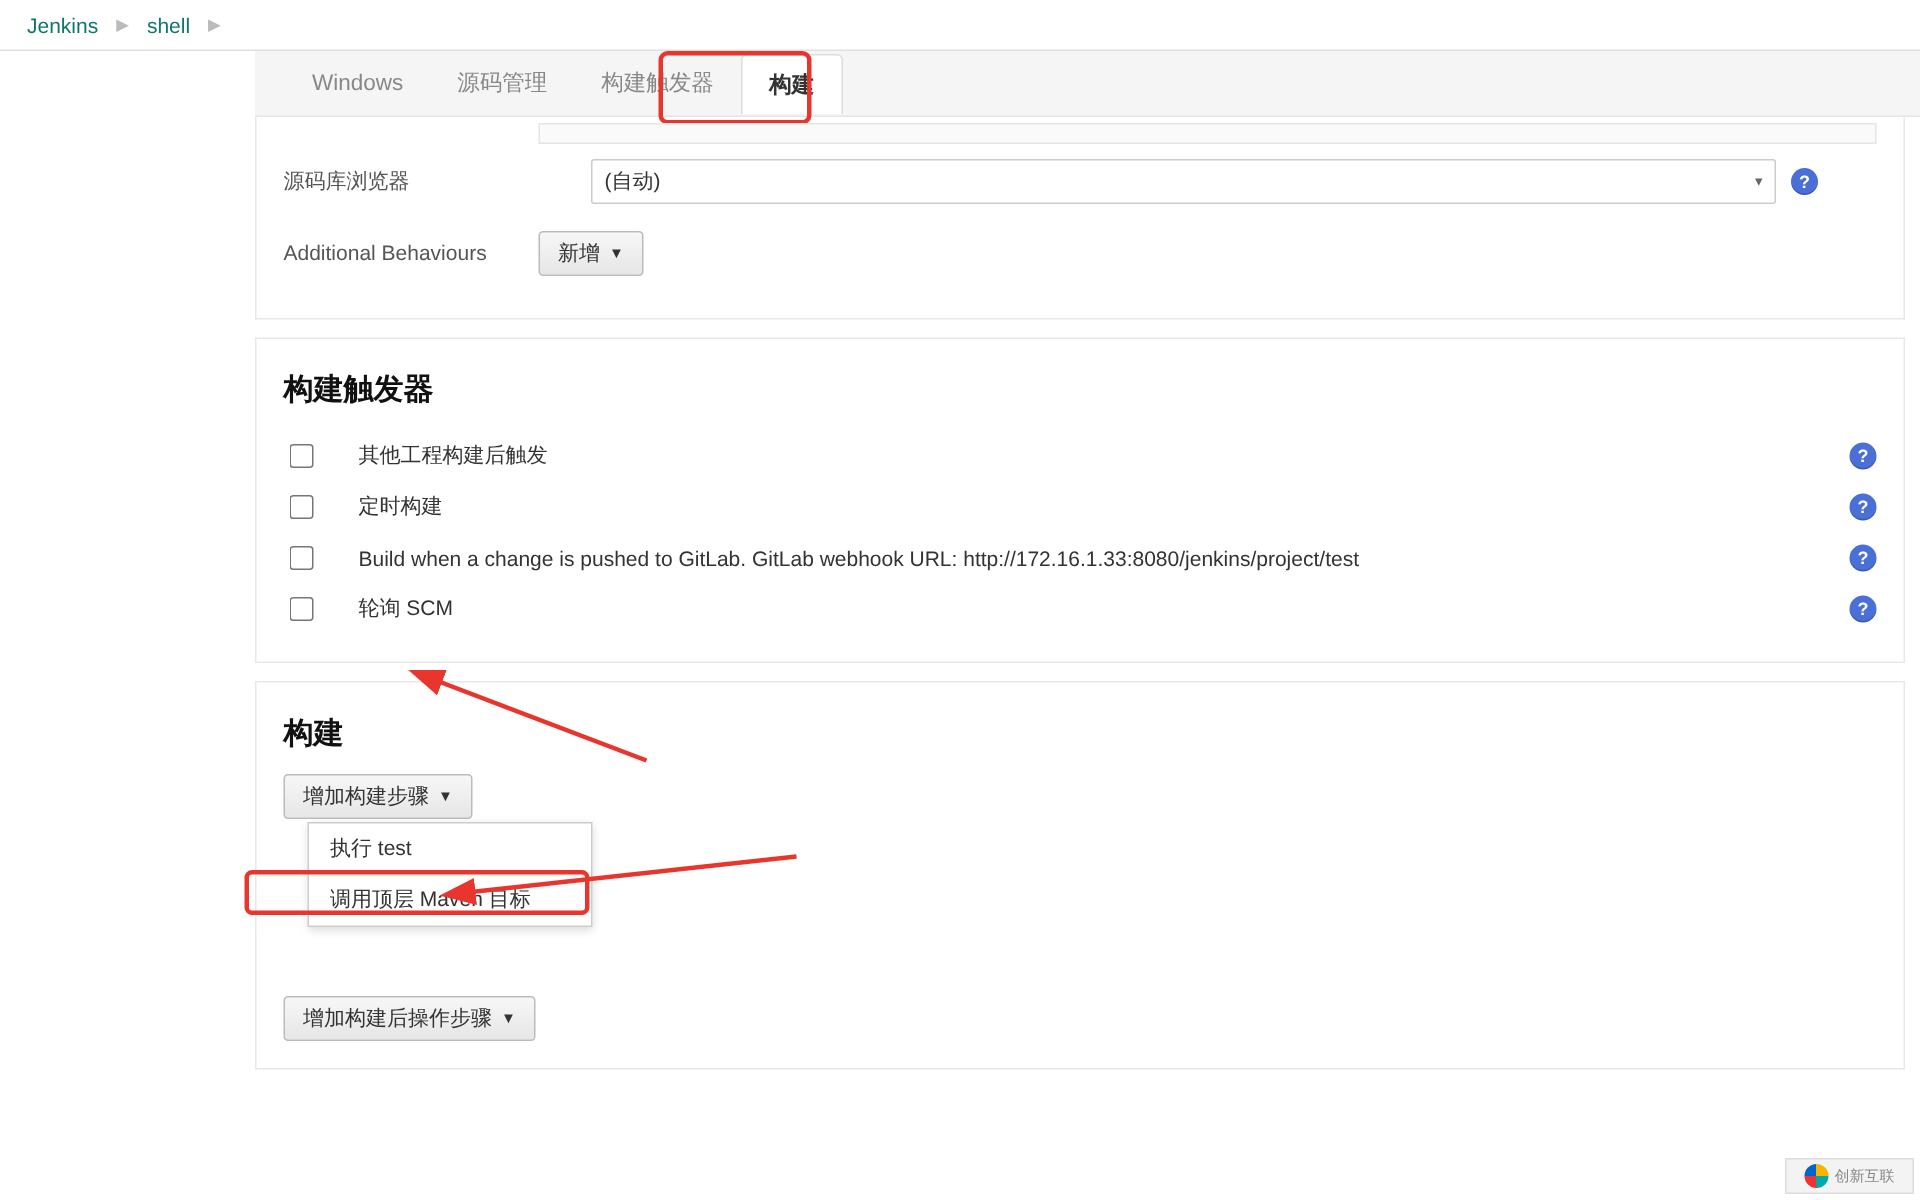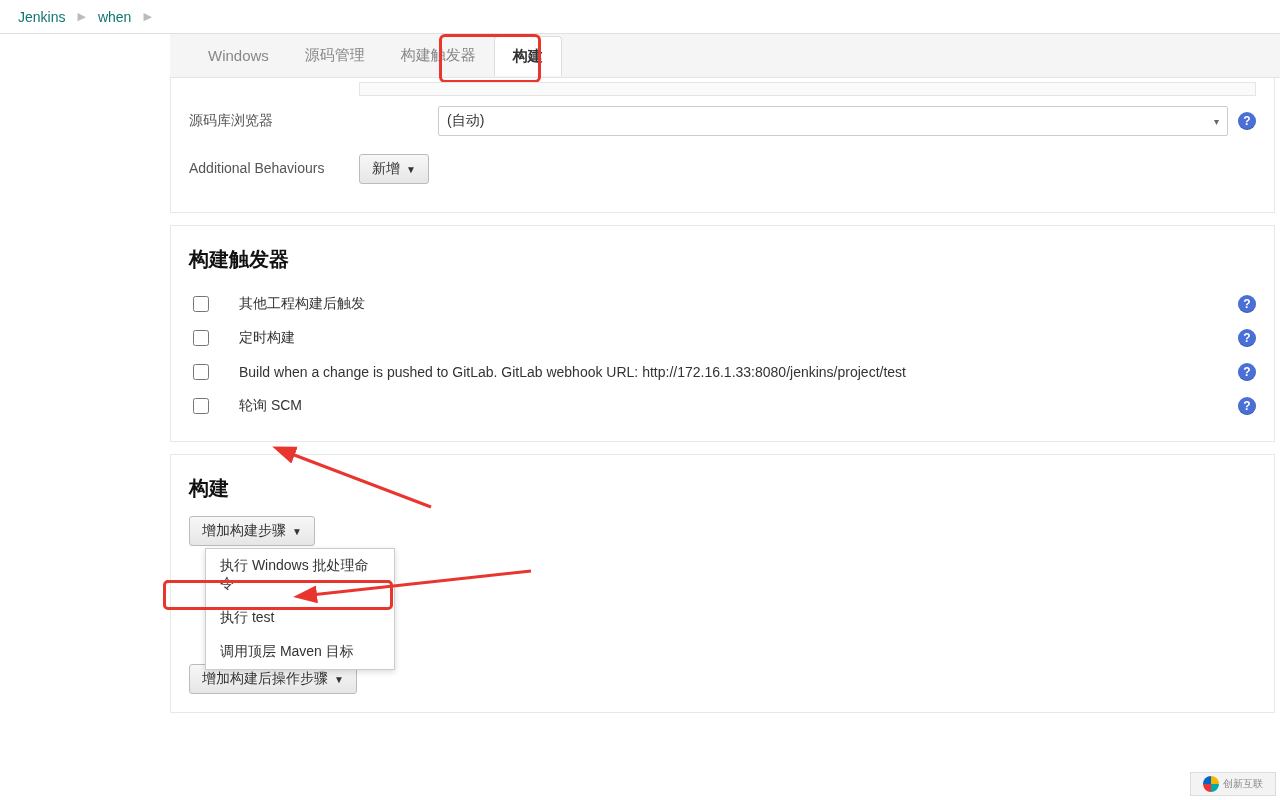--- a/index.html
+++ b/index.html
@@ -216,21 +216,21 @@
     width:16px;height:16px;border-radius:50%;
     background: conic-gradient(#f7b500 0 25%, #0aa 0 50%, #e33 0 75%, #06c 0 100%);
   }
 </style>
 </head>
 <body>
 
 <div class="breadcrumb">
   <a href="#">Jenkins</a>
   <span class="sep">▶</span>
-  <a href="#">when</a>
+  <a href="#">shell</a>
   <span class="sep">▶</span>
 </div>
 
 <div class="outer">
   <div class="left-gutter"></div>
   <div class="content-col">
 
     <div class="tabs-bar" style="position:relative;">
       <div class="tab">Windows</div>
       <div class="tab">源码管理</div>
@@ -243,21 +243,21 @@
       <div class="section-inner" style="padding-top:4px;">
 
         <div class="form-row">
           <div class="form-label-col"></div>
           <div class="form-field-col">
             <div class="subpanel" style="height:14px;padding:0;"></div>
           </div>
         </div>
 
 
-        <div class="form-row" style="margin-top:2px;gap:44px;">
+        <div class="form-row" style="margin-top:2px;">
           <div class="form-label-col">源码库浏览器</div>
           <div class="form-field-col" style="display:flex;align-items:center;padding-left:35px;">
             <div class="jenkins-select-wide">
               <span>(自动)</span>
               <span style="font-size:10px;color:#666;">▾</span>
             </div>
             <span class="help-icon">?</span>
           </div>
         </div>
 
@@ -303,21 +303,20 @@
       <div class="section-inner" style="position:relative; min-height:200px;">
         <h2 class="section-title">构建</h2>
 
         <div style="position:relative; display:inline-block;">
           <button class="std-button">
             <span>增加构建步骤</span>
               <span class="caret">▼</span>
           </button>
           
           <div class="dropdown-menu" style="left:16px;top:32px;">
-            <div class="mi">执行 Windows 批处理命令</div>
             <div class="mi">执行 test</div>
             <div class="mi">调用顶层 Maven 目标</div>
           </div>
         </div>
 
         
         <div class="red-box" style="left:-8px; top:125px; width:230px; height:30px;"></div>
 
         
         <svg class="arrow" style="left:100px; top:-20px; width:170px; height:85px;">

